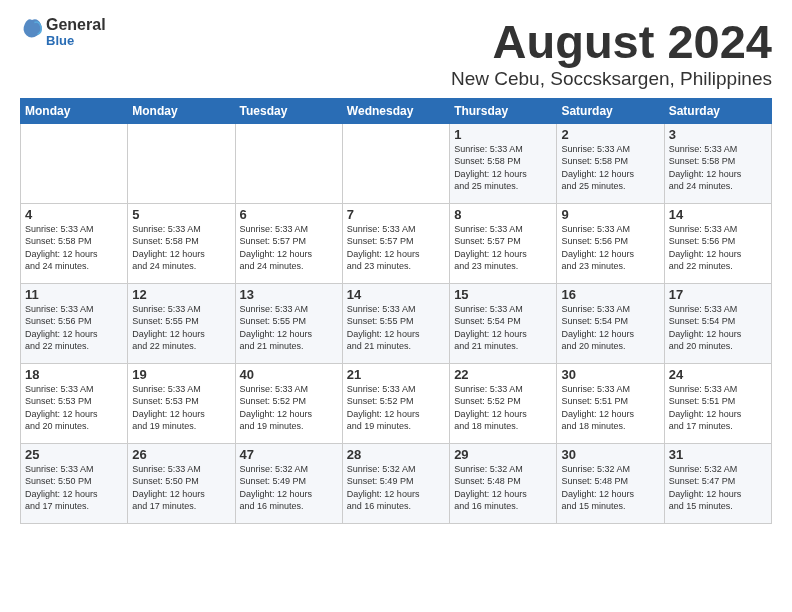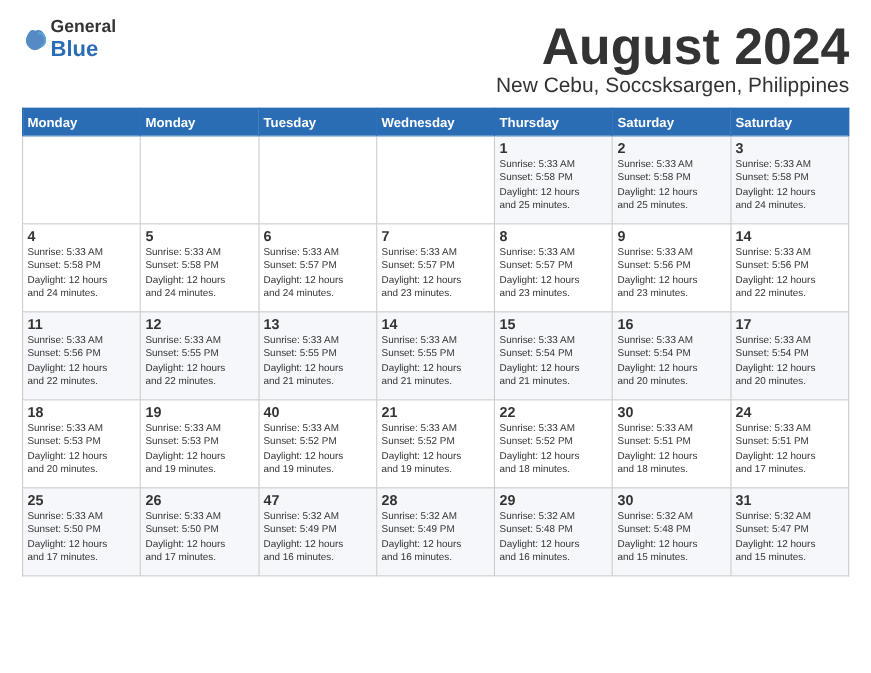--- a/index.html
+++ b/index.html
@@ -15,35 +15,34 @@
       padding: 16px 20px 10px 20px;
     }
     .header {
       display: flex;
       align-items: flex-start;
       justify-content: space-between;
       margin-bottom: 8px;
     }
     .logo {
       display: flex;
-      align-items: center;
       gap: 2px;
     }
     .logo-text {
       display: flex;
       flex-direction: column;
       line-height: 1.1;
     }
     .logo-general {
       font-size: 16px;
       font-weight: bold;
       color: #333;
     }
     .logo-blue {
-      font-size: 20px;
+      font-size: 13px;
       font-weight: bold;
       color: #2a6db5;
     }
     .logo-icon {
       width: 24px;
       height: 24px;
     }
     .title-block {
       text-align: right;
     }

